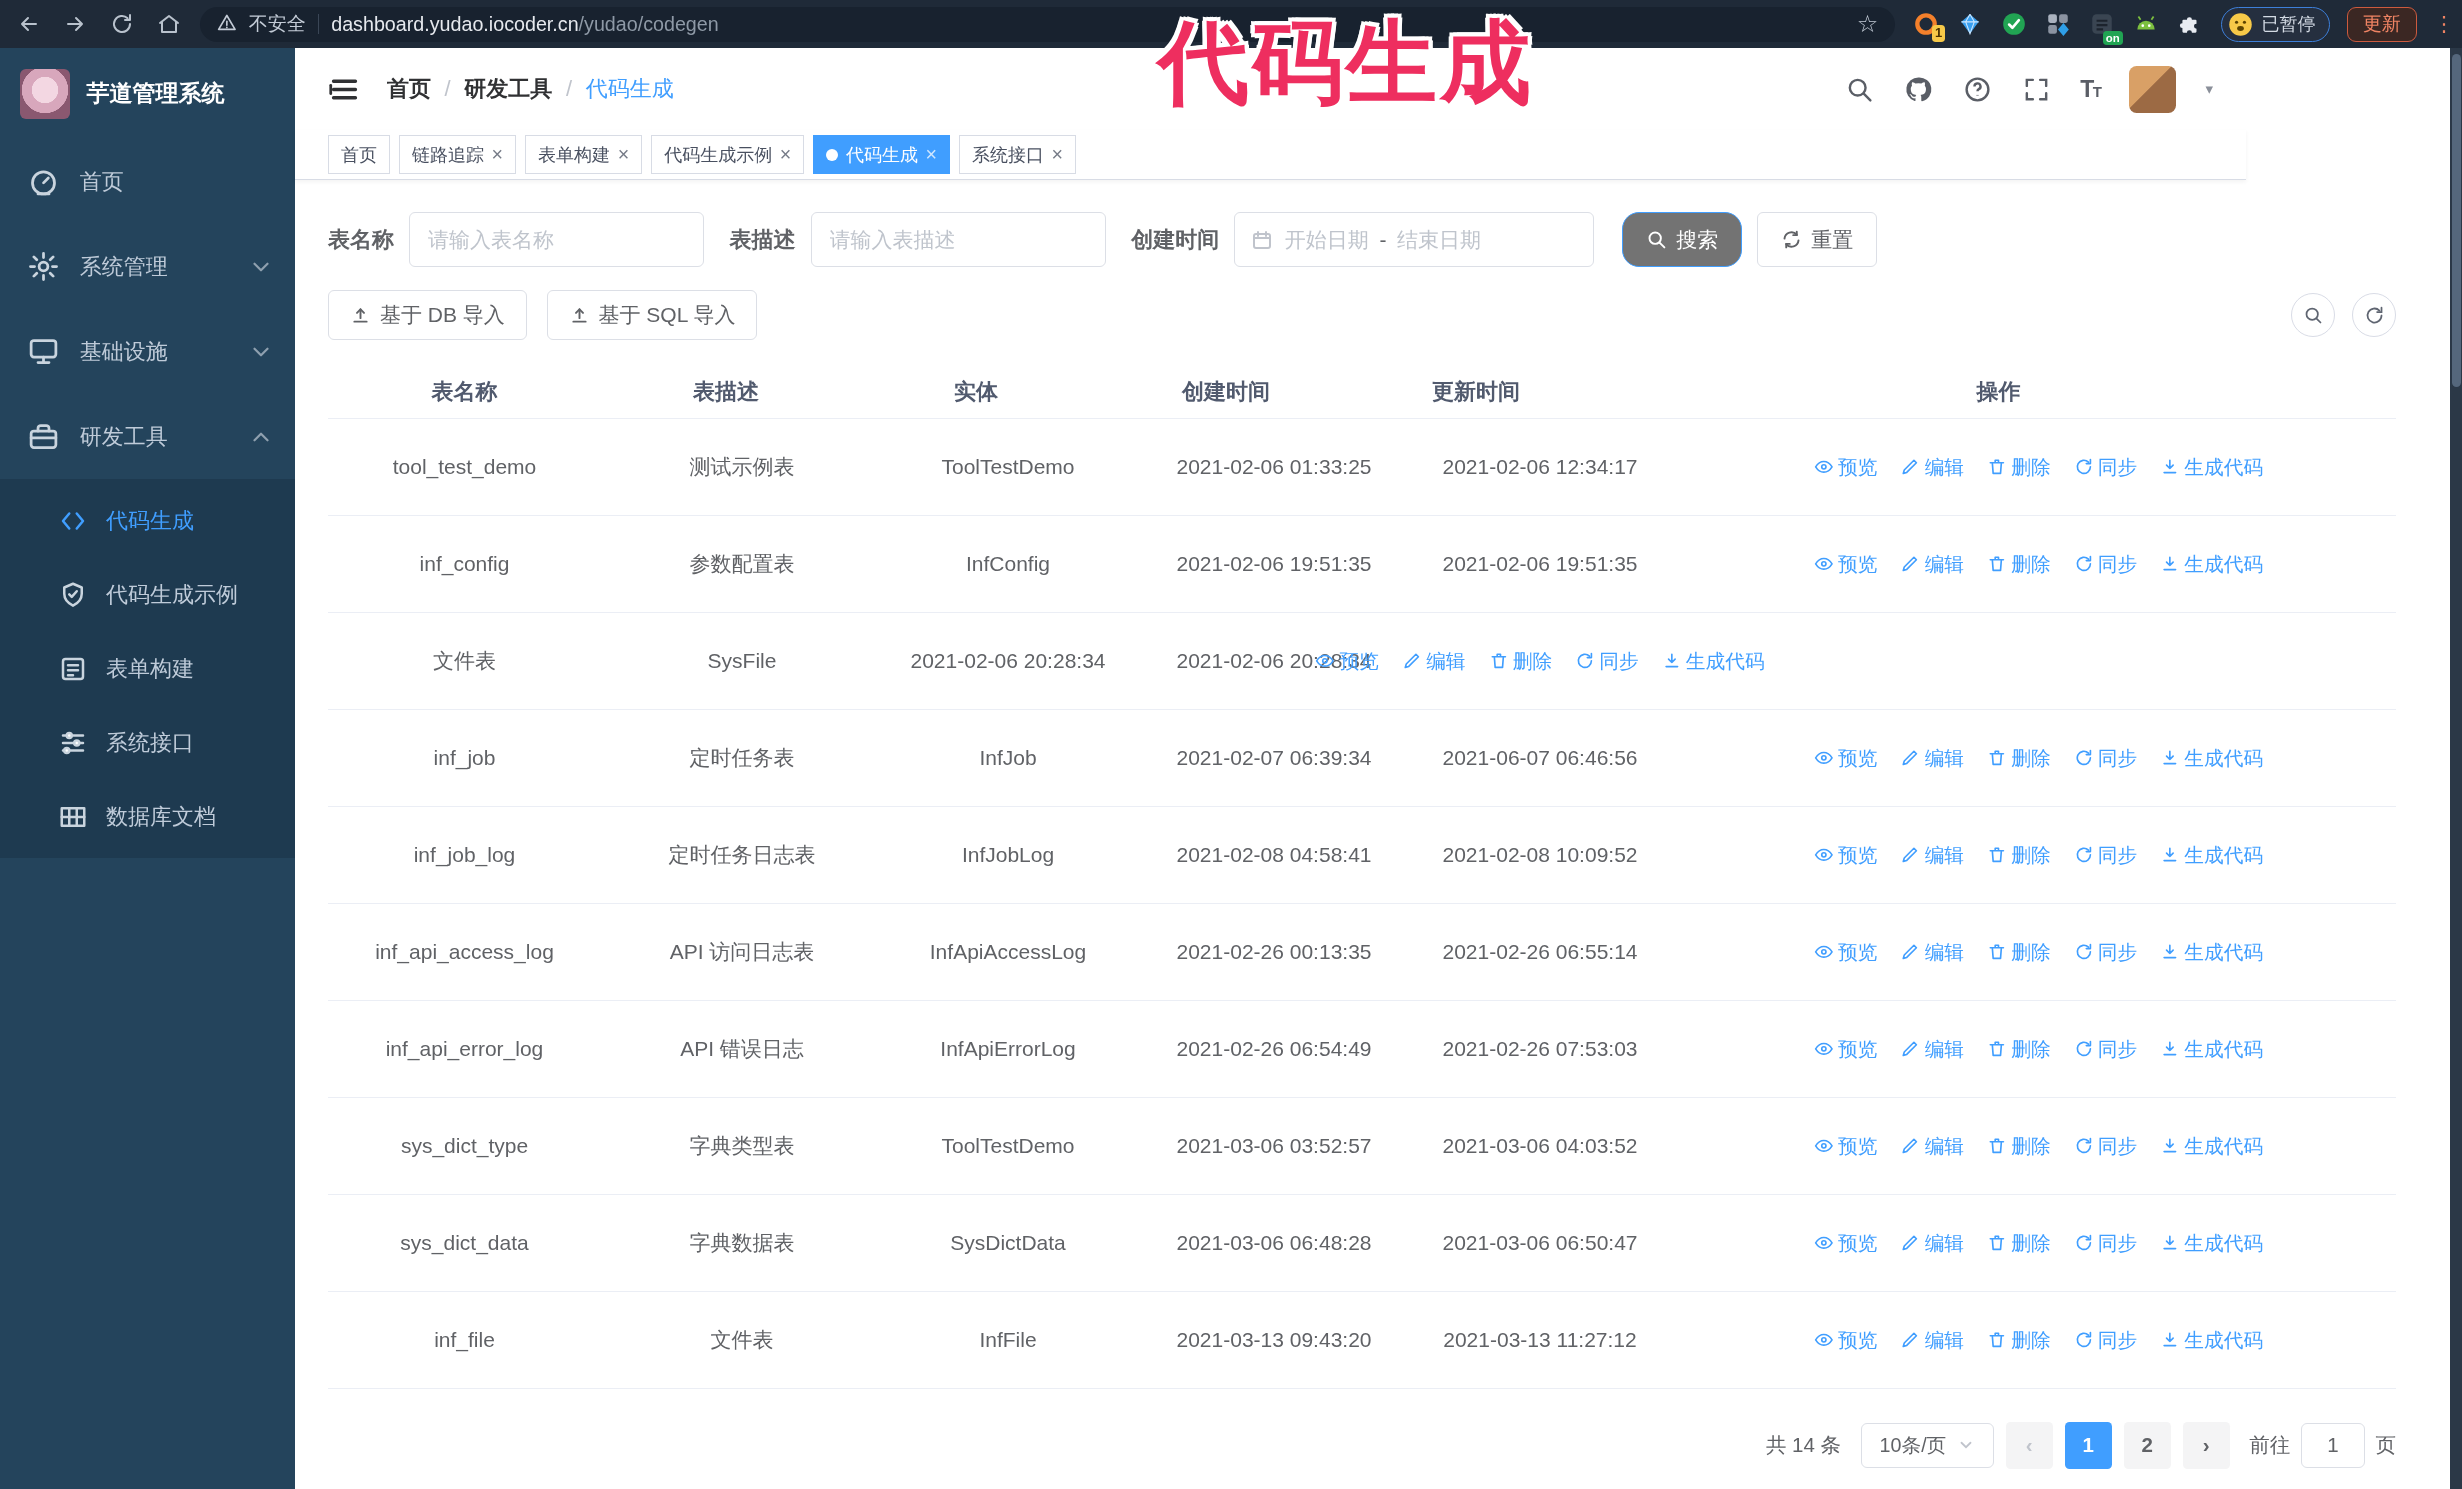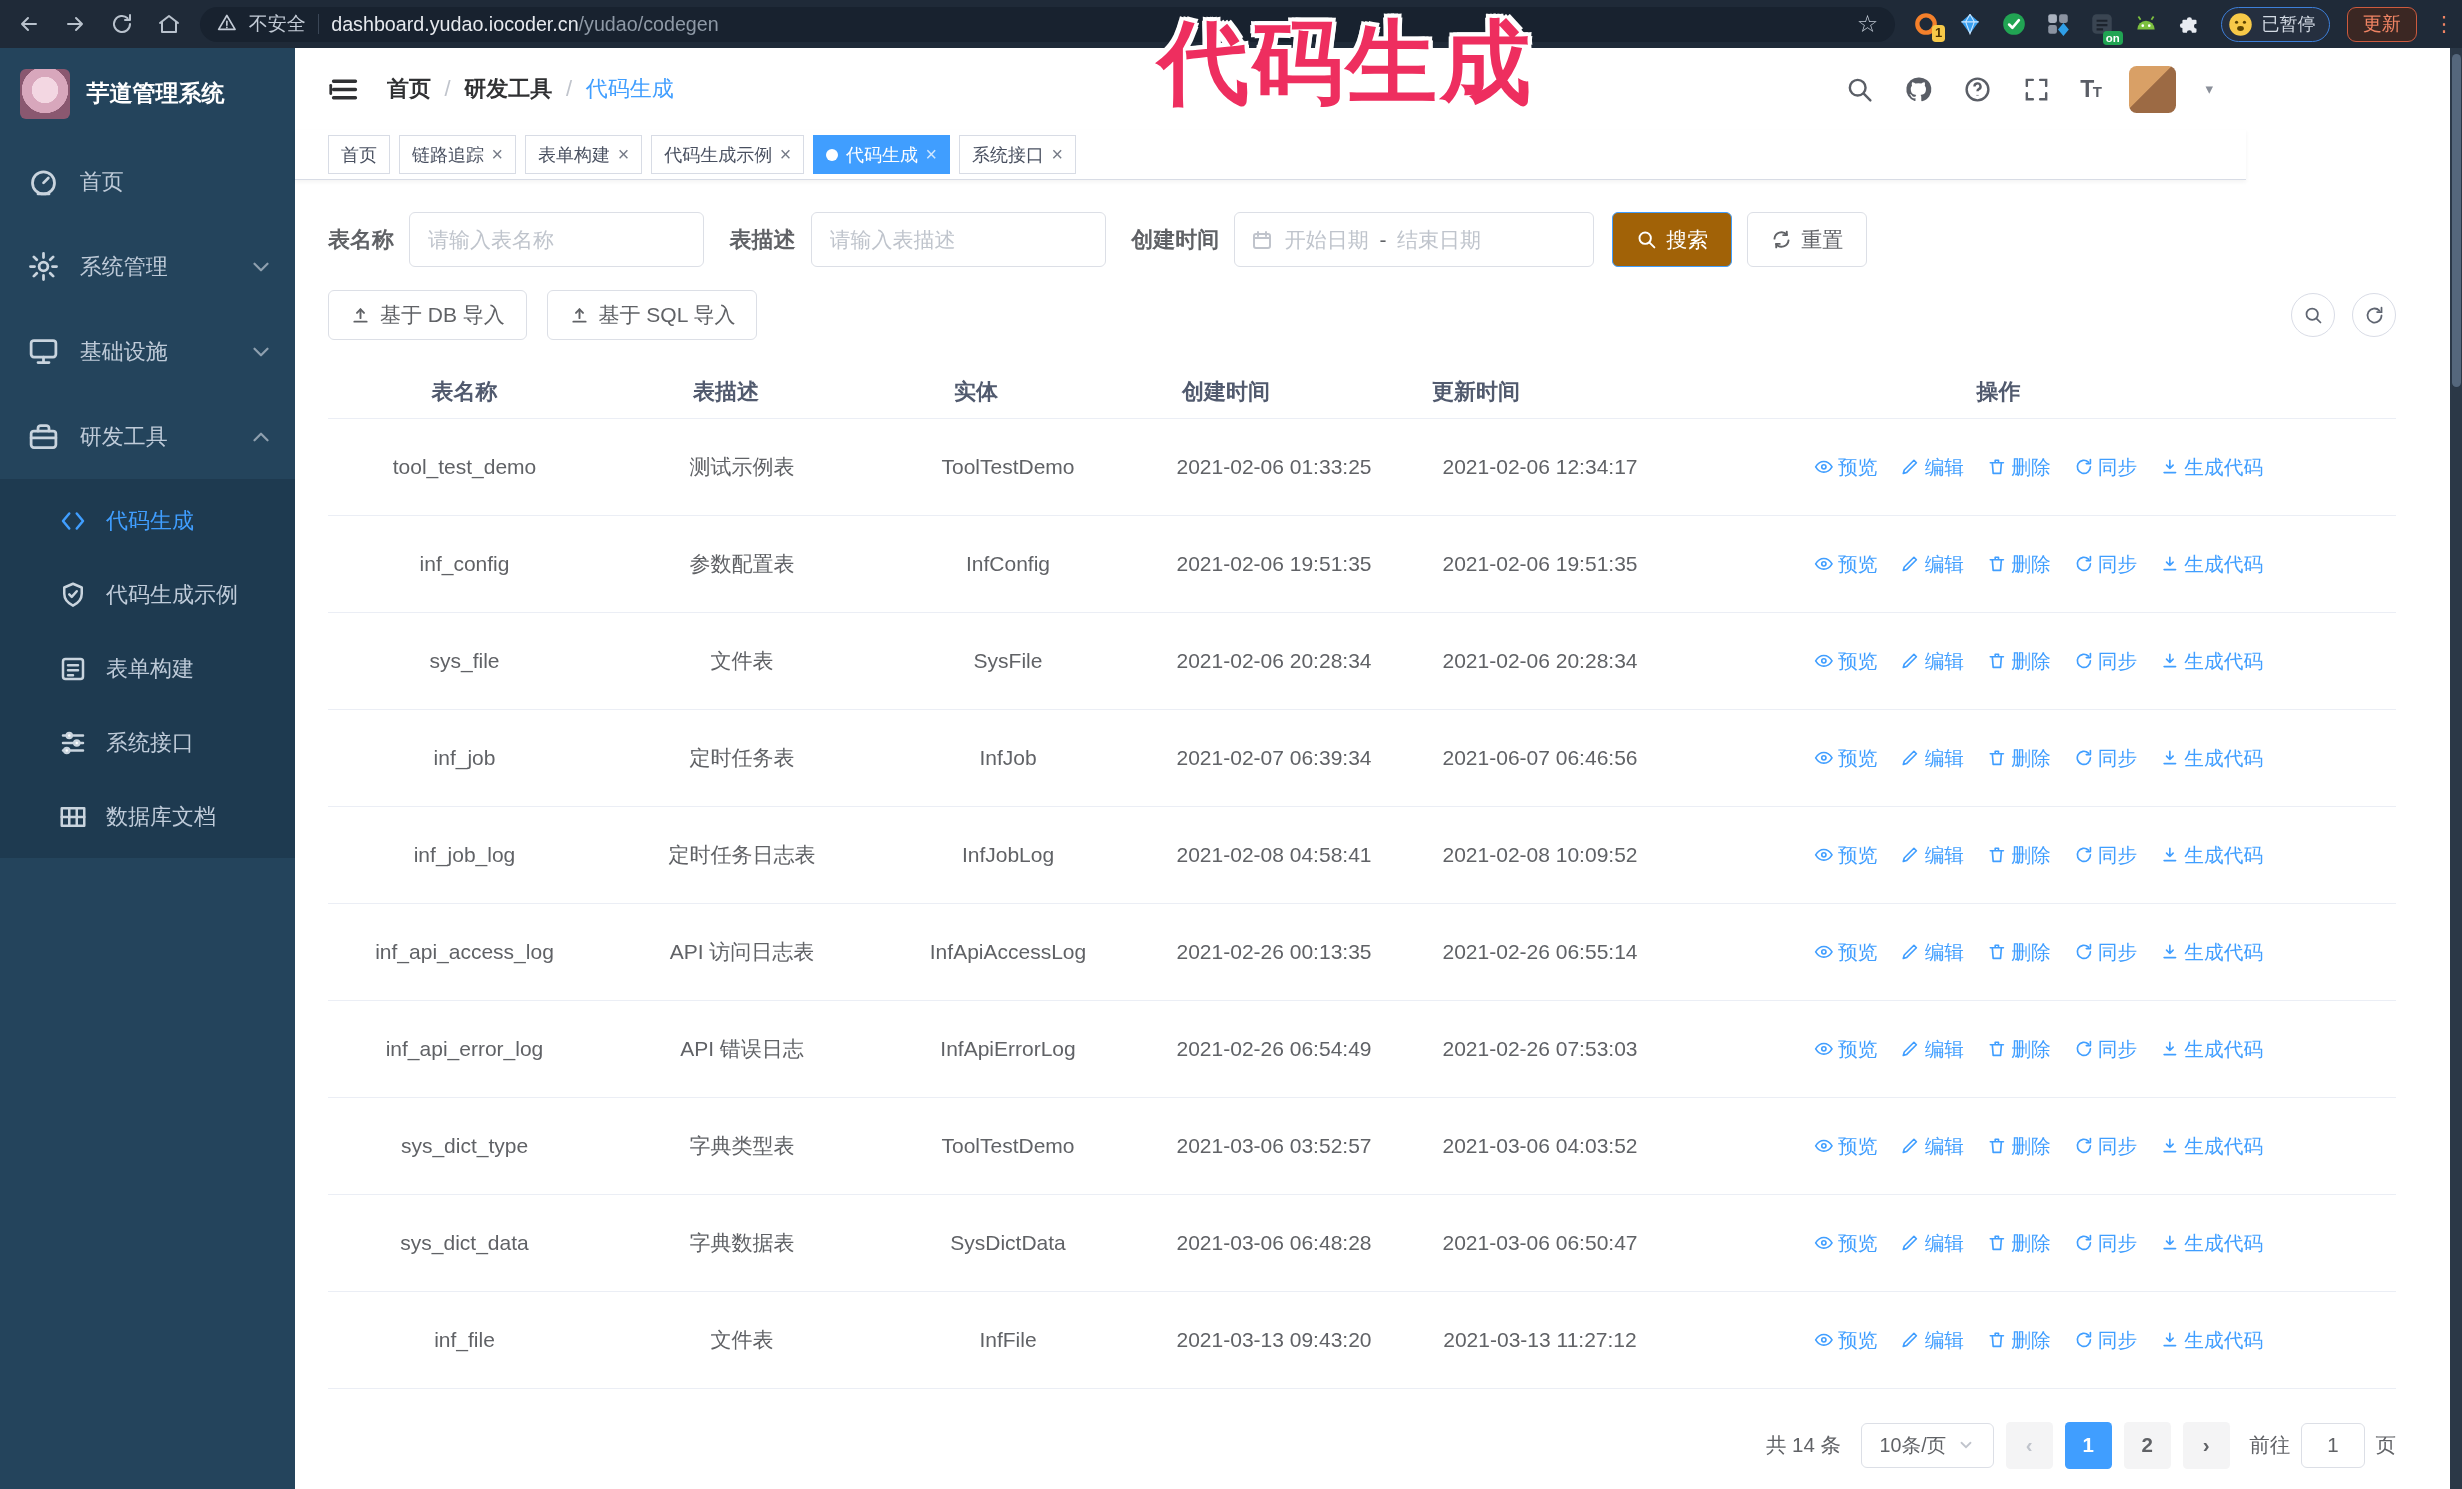--- a/index.html
+++ b/index.html
@@ -96,21 +96,21 @@
     padding:0 18px; outline:none; font-family:"Liberation Sans",sans-serif; }
   .t-input::placeholder { color:#bfc4cc; }
   .date-range { width:360px; height:55px; border:1.5px solid #dcdfe6; border-radius:6px; display:flex; align-items:center;
     padding:0 15px; gap:10.6px; color:#bfc4cc; font-size:21px; }
   .date-range .dicon { width:24px; height:24px; color:#c0c4cc; }
   .date-range .dicon svg { width:24px; height:24px; }
   .d-sep { color:#606266; }
   .btn { height:55px; border-radius:6px; font-size:21px; display:flex; align-items:center; gap:9px; padding:0 23px;
     cursor:pointer; border:1.5px solid #dcdfe6; background:#fff; color:#606266; white-space:nowrap; }
   .btn svg { width:21px; height:21px; }
-  .btn.primary { background:#a16207; border-color:#409eff; color:#fff; margin-left:3px; }
+  .btn.primary { background:#737373; border-color:#409eff; color:#fff; margin-left:13px;border-radius:17px; }
 
   .toolbar-row { display:flex; align-items:center; gap:19.7px; margin-bottom:26px; }
   .tool-btn { height:50px; border:1.5px solid #dcdfe6; border-radius:6px; background:#fff; color:#606266; font-size:21px;
     display:flex; align-items:center; gap:9px; padding:0 21px; cursor:pointer; white-space:nowrap; }
   .tool-btn svg { width:21px; height:21px; }
   .right-circles { margin-left:auto; display:flex; gap:16.7px; }
   .circle-btn { width:44px; height:44px; border-radius:50%; border:1.5px solid #d9dce6; background:#fff; color:#5f6571;
     display:flex; align-items:center; justify-content:center; cursor:pointer; }
   .circle-btn svg { width:21px; height:21px; }
 
@@ -595,21 +595,20 @@
                     <svg viewBox="0 0 24 24" fill="none" stroke="currentColor" stroke-width="2" stroke-linecap="round" stroke-linejoin="round">
                       <path d="M12 4v10M8 10l4 4 4-4"></path>
                       <path d="M5 19h14"></path>
                     </svg>
                   </span>
                   <span>生成代码</span>
                 </a>
               </div>
   </div>
             <div class="trow">
-    <div class="td">sys_file</div>
     <div class="td">文件表</div>
     <div class="td">SysFile</div>
     <div class="td">2021-02-06 20:28:34</div>
     <div class="td">2021-02-06 20:28:34</div>
     <div class="td actions">
                 <a class="action">
                   <span style="display: flex;">
                     <svg viewBox="0 0 24 24" fill="none" stroke="currentColor" stroke-width="2" stroke-linecap="round" stroke-linejoin="round">
                       <path d="M2 12s4-6.5 10-6.5S22 12 22 12s-4 6.5-10 6.5S2 12 2 12z"></path>
                       <circle cx="12" cy="12" r="2.6"></circle>

